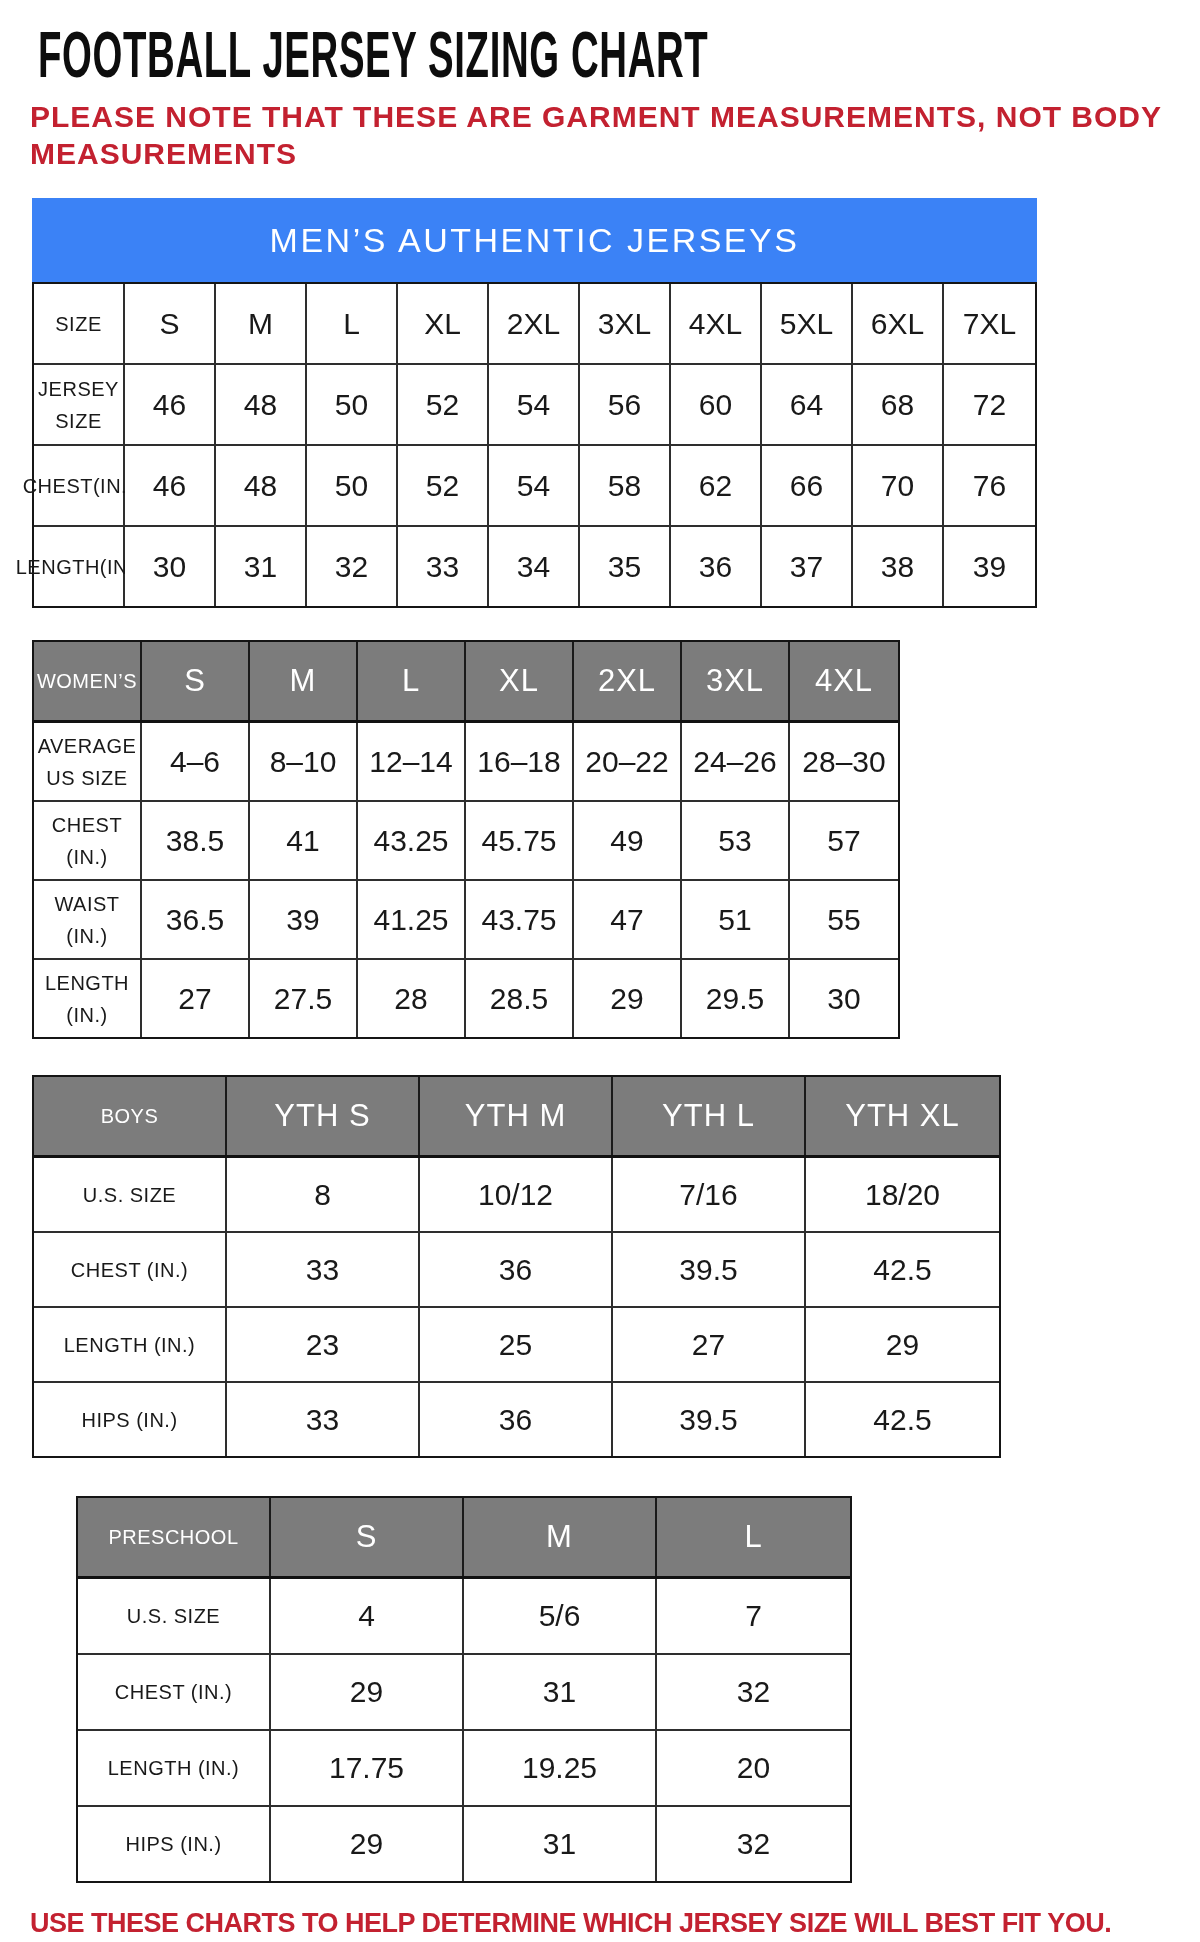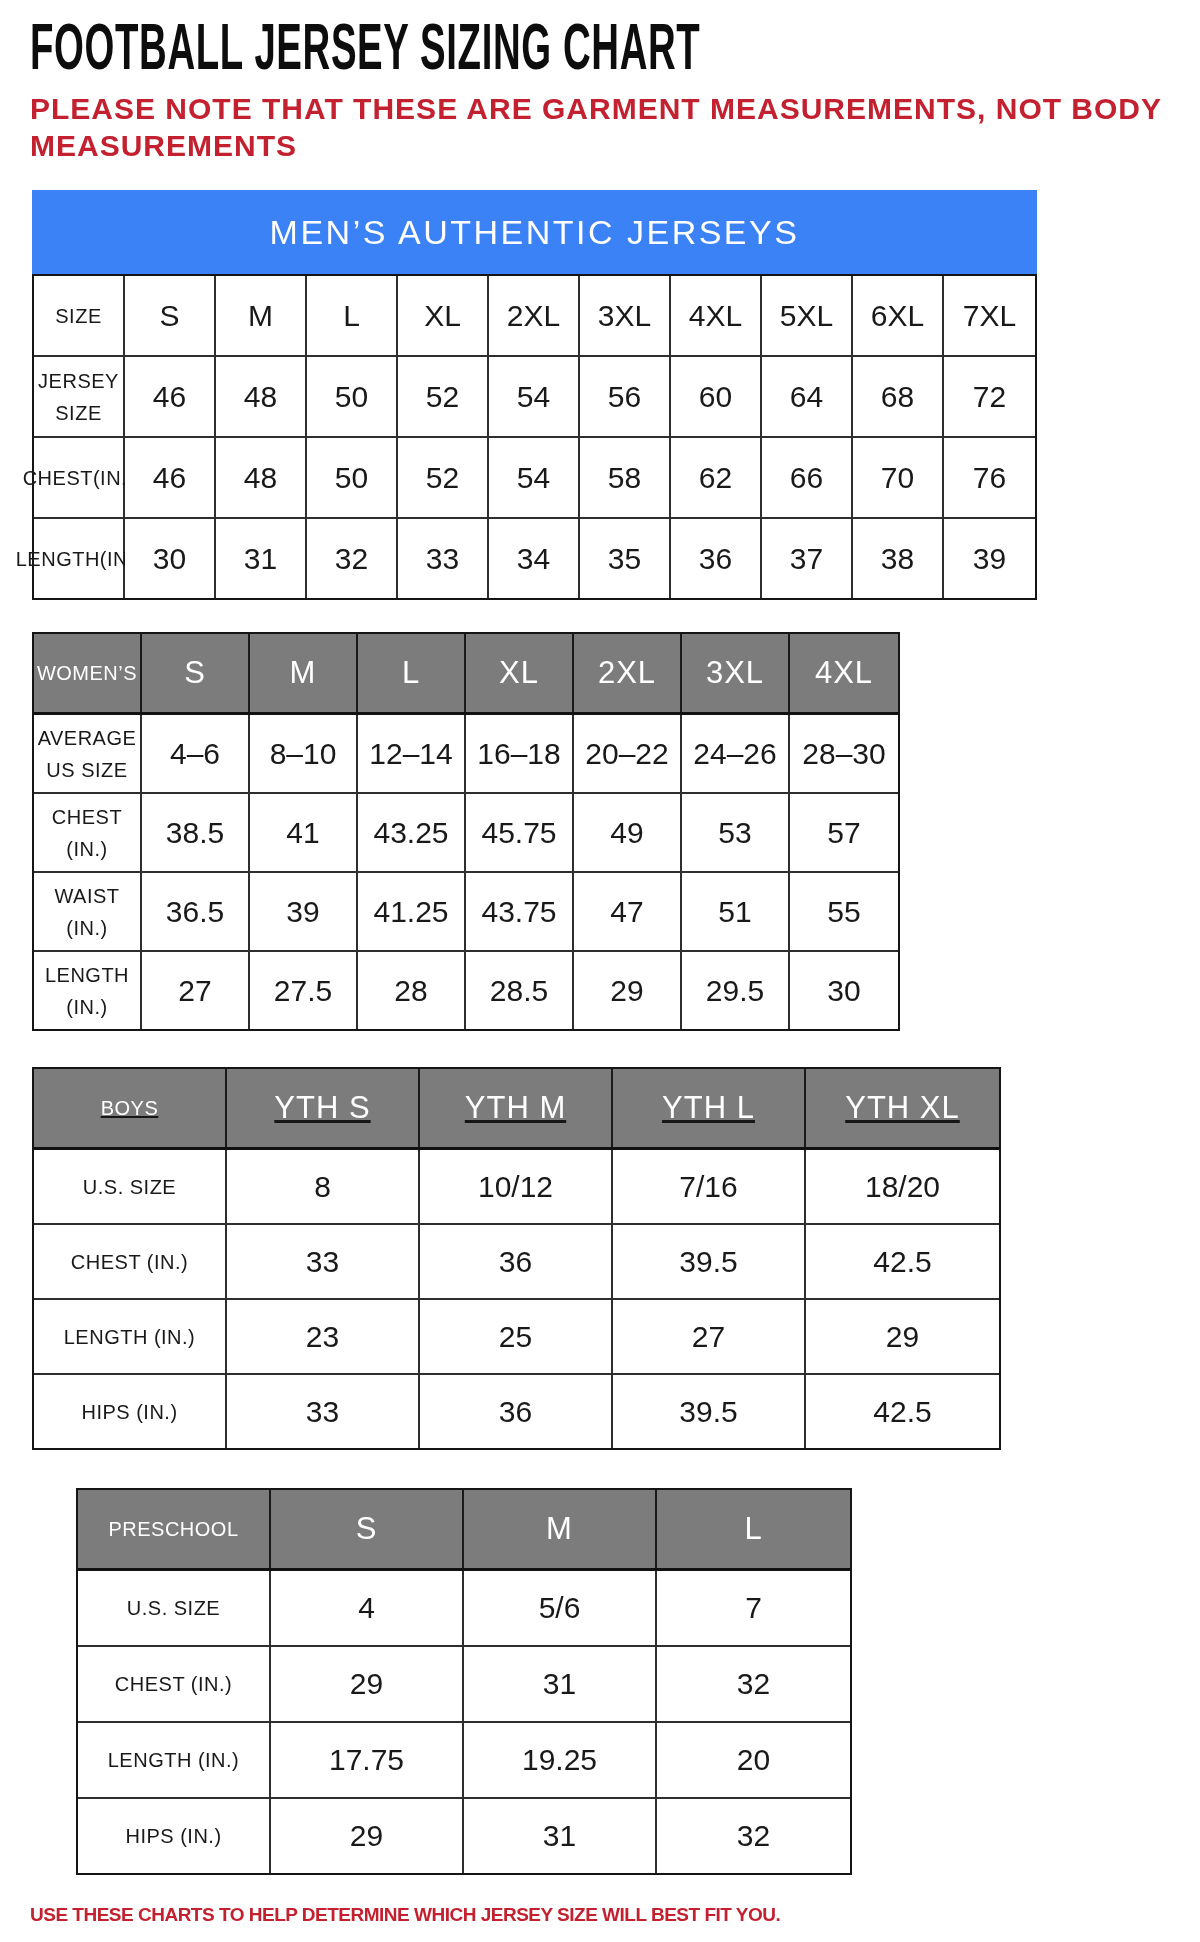--- a/index.html
+++ b/index.html
@@ -3,26 +3,26 @@
 <meta charset="utf-8">
 <style>
   html,body{margin:0;padding:0;background:#fff;}
   body{
     width:1200px;height:1942px;overflow:hidden;
     font-family:"Liberation Sans",sans-serif;color:#161616;
   }
   .page{padding:16px 28px 0 30px;}
 
   
-  h1.title{margin:0;font-weight:bold;font-size:64px;line-height:62px;white-space:nowrap;color:#0d0d0d;}
+  h1.title{margin:8px;font-weight:bold;font-size:64px;line-height:62px;white-space:nowrap;color:#0d0d0d;}
   h1.title .squeeze{display:inline-block;transform:scaleX(0.60);transform-origin:0 50%;letter-spacing:1px;}
 
   
   .note{margin-top:12px;font-size:30px;line-height:37px;font-weight:bold;letter-spacing:1px;color:#c32130;}
-  .footer-note{margin-top:24px;font-size:19px;line-height:32px;font-weight:bold;letter-spacing:-0.5px;color:#c32130;white-space:nowrap;}
+  .footer-note{margin-top:24px;font-size:27px;line-height:32px;font-weight:bold;letter-spacing:-0.5px;color:#c32130;white-space:nowrap;}
 
   
   .tbl{display:inline-block;vertical-align:top;margin-left:2px;}
   .sec-mens{margin-top:26px;}
   .sec-womens{margin-top:32px;}
   .sec-boys{margin-top:36px;}
   .sec-pre{margin-top:38px;padding-left:44px;}
 
   .banner{
     background:#3b82f6;color:#fff;height:84px;
@@ -39,21 +39,21 @@
     display:flex;align-items:center;justify-content:center;
     text-align:center;border-right:2px solid #2e2e2e;
     font-size:30px;line-height:32px;padding:0 4px;background:#fff;color:#191919;
   }
   .row .cell:last-child,.hrow .cell:last-child{border-right:none;}
   .hrow .cell{background:#7c7c7c;color:#fff;font-size:31px;border-right:2px solid #1a1a1a;letter-spacing:1px;}
   .cell.lbl{width:235px;font-size:20px;letter-spacing:0.5px;}
 
   .t-mens  .row{height:79px;}  .t-mens  .cell{width:91px;}
   .t-womens .hrow{height:78px;} .t-womens .row{height:77px;} .t-womens .cell{width:108px;}
-  .t-boys  .hrow{height:78px;text-decoration:underline;} .t-boys  .row{height:73px;}  .t-boys  .cell{width:193px;}
+  .t-boys  .hrow{height:78px;} .t-boys  .row{height:73px;}  .t-boys  .cell{width:193px;}
   .t-pre   .hrow{height:78px;} .t-pre   .row{height:74px;}  .t-pre   .cell{width:193px;}
 </style>
 </head>
 <body>
 
 <div class="page">
 
   <h1 class="title"><span class="squeeze">FOOTBALL JERSEY SIZING CHART</span></h1>
 
   <div class="note">

